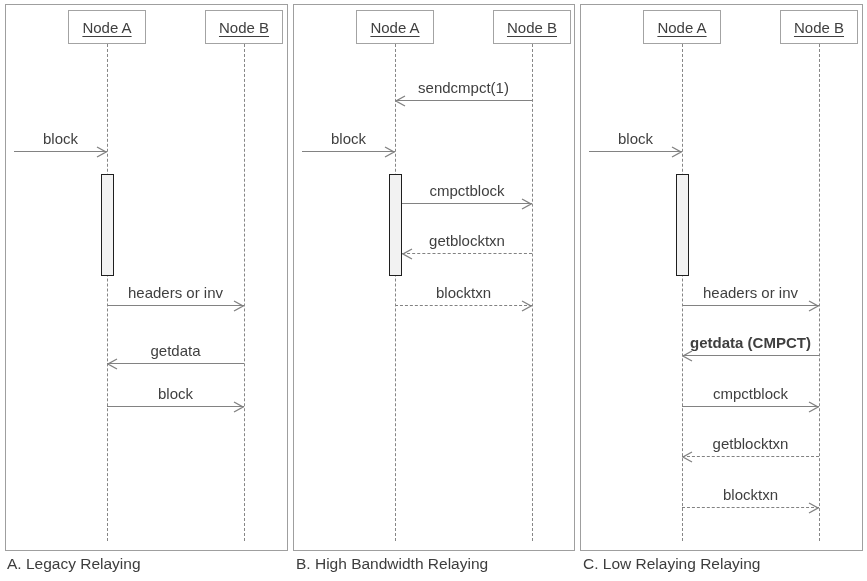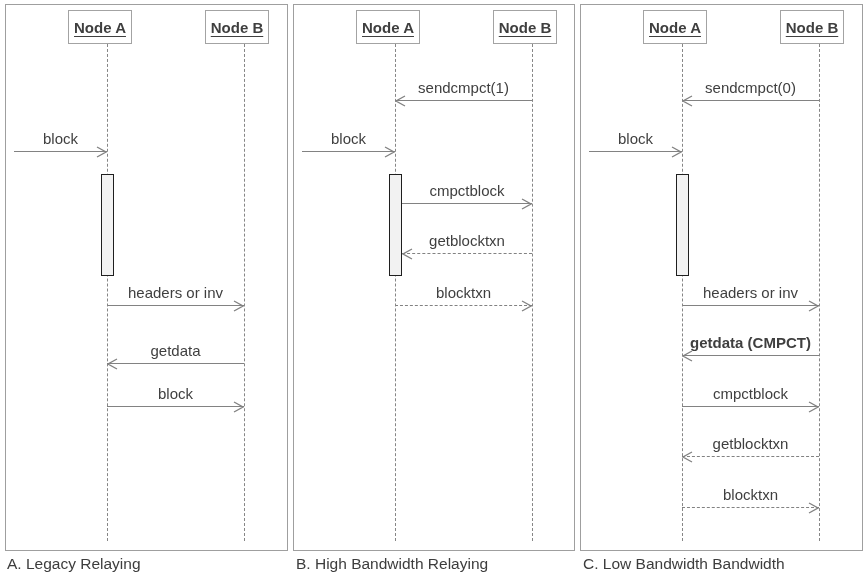--- a/index.html
+++ b/index.html
@@ -19,31 +19,30 @@
     position: absolute;
     top: 4px;
     height: 547px;
     border: 1px solid #9f9f9f;
     background: #ffffff;
     box-sizing: border-box;
   }
   .node-box {
     position: absolute;
     top: 5px;
-    width: 64px;
+    width: 78px;
     height: 34px;
     border: 1px solid #a3a3a3;
     background: #ffffff;
     box-sizing: border-box;
     display: flex;
     align-items: center;
     justify-content: center;
     font-size: 15px;
     color: #3f3f3f;
-    font-weight: bold;
   }
   .node-label {
     text-decoration: underline;
     text-underline-offset: 3px;
   }
   .lifeline {
     position: absolute;
     top: 39px;
     height: 497px;
     width: 0;
@@ -213,27 +212,20 @@
 
     <div class="node-box" style="left:62px;">
       <span class="node-label">Node A</span>
     </div>
     <div class="node-box" style="left:199px;">
       <span class="node-label">Node B</span>
     </div>
 
     <div class="activation" style="left:95px;"></div>
 
-    <div class="msg" style="left:101px; top:64px; width:137px;">
-      <div class="msg-label">sendcmpct(0)</div>
-      <div class="msg-line"></div>
-      <svg class="head head-left" viewBox="0 0 12 14" width="12" height="14">
-          <path d="M10 2 L1 7 L10 12" fill="none" stroke="#828282" stroke-width="1.3"></path>
-        </svg>
-    </div>
 
     <div class="msg" style="left:8px; top:115px; width:93px;">
       <div class="msg-label">block</div>
       <div class="msg-line"></div>
       <svg class="head head-right" viewBox="0 0 12 14" width="12" height="14">
           <path d="M2 2 L11 7 L2 12" fill="none" stroke="#828282" stroke-width="1.3"></path>
         </svg>
     </div>
 
     <div class="msg" style="left:101px; top:269px; width:137px;">
@@ -269,15 +261,15 @@
     </div>
 
     <div class="msg" style="left:101px; top:471px; width:137px;">
       <div class="msg-label">blocktxn</div>
       <div class="msg-line dashed"></div>
       <svg class="head head-right" viewBox="0 0 12 14" width="12" height="14">
           <path d="M2 2 L11 7 L2 12" fill="none" stroke="#828282" stroke-width="1.3"></path>
         </svg>
     </div>
   </section>
-  <div class="caption" style="left:583px;">C. Low Bandwidth Bandwidth</div>
+  <div class="caption" style="left:583px;">C. Low Relaying Relaying</div>
 
 </div>
 
 </body></html>

